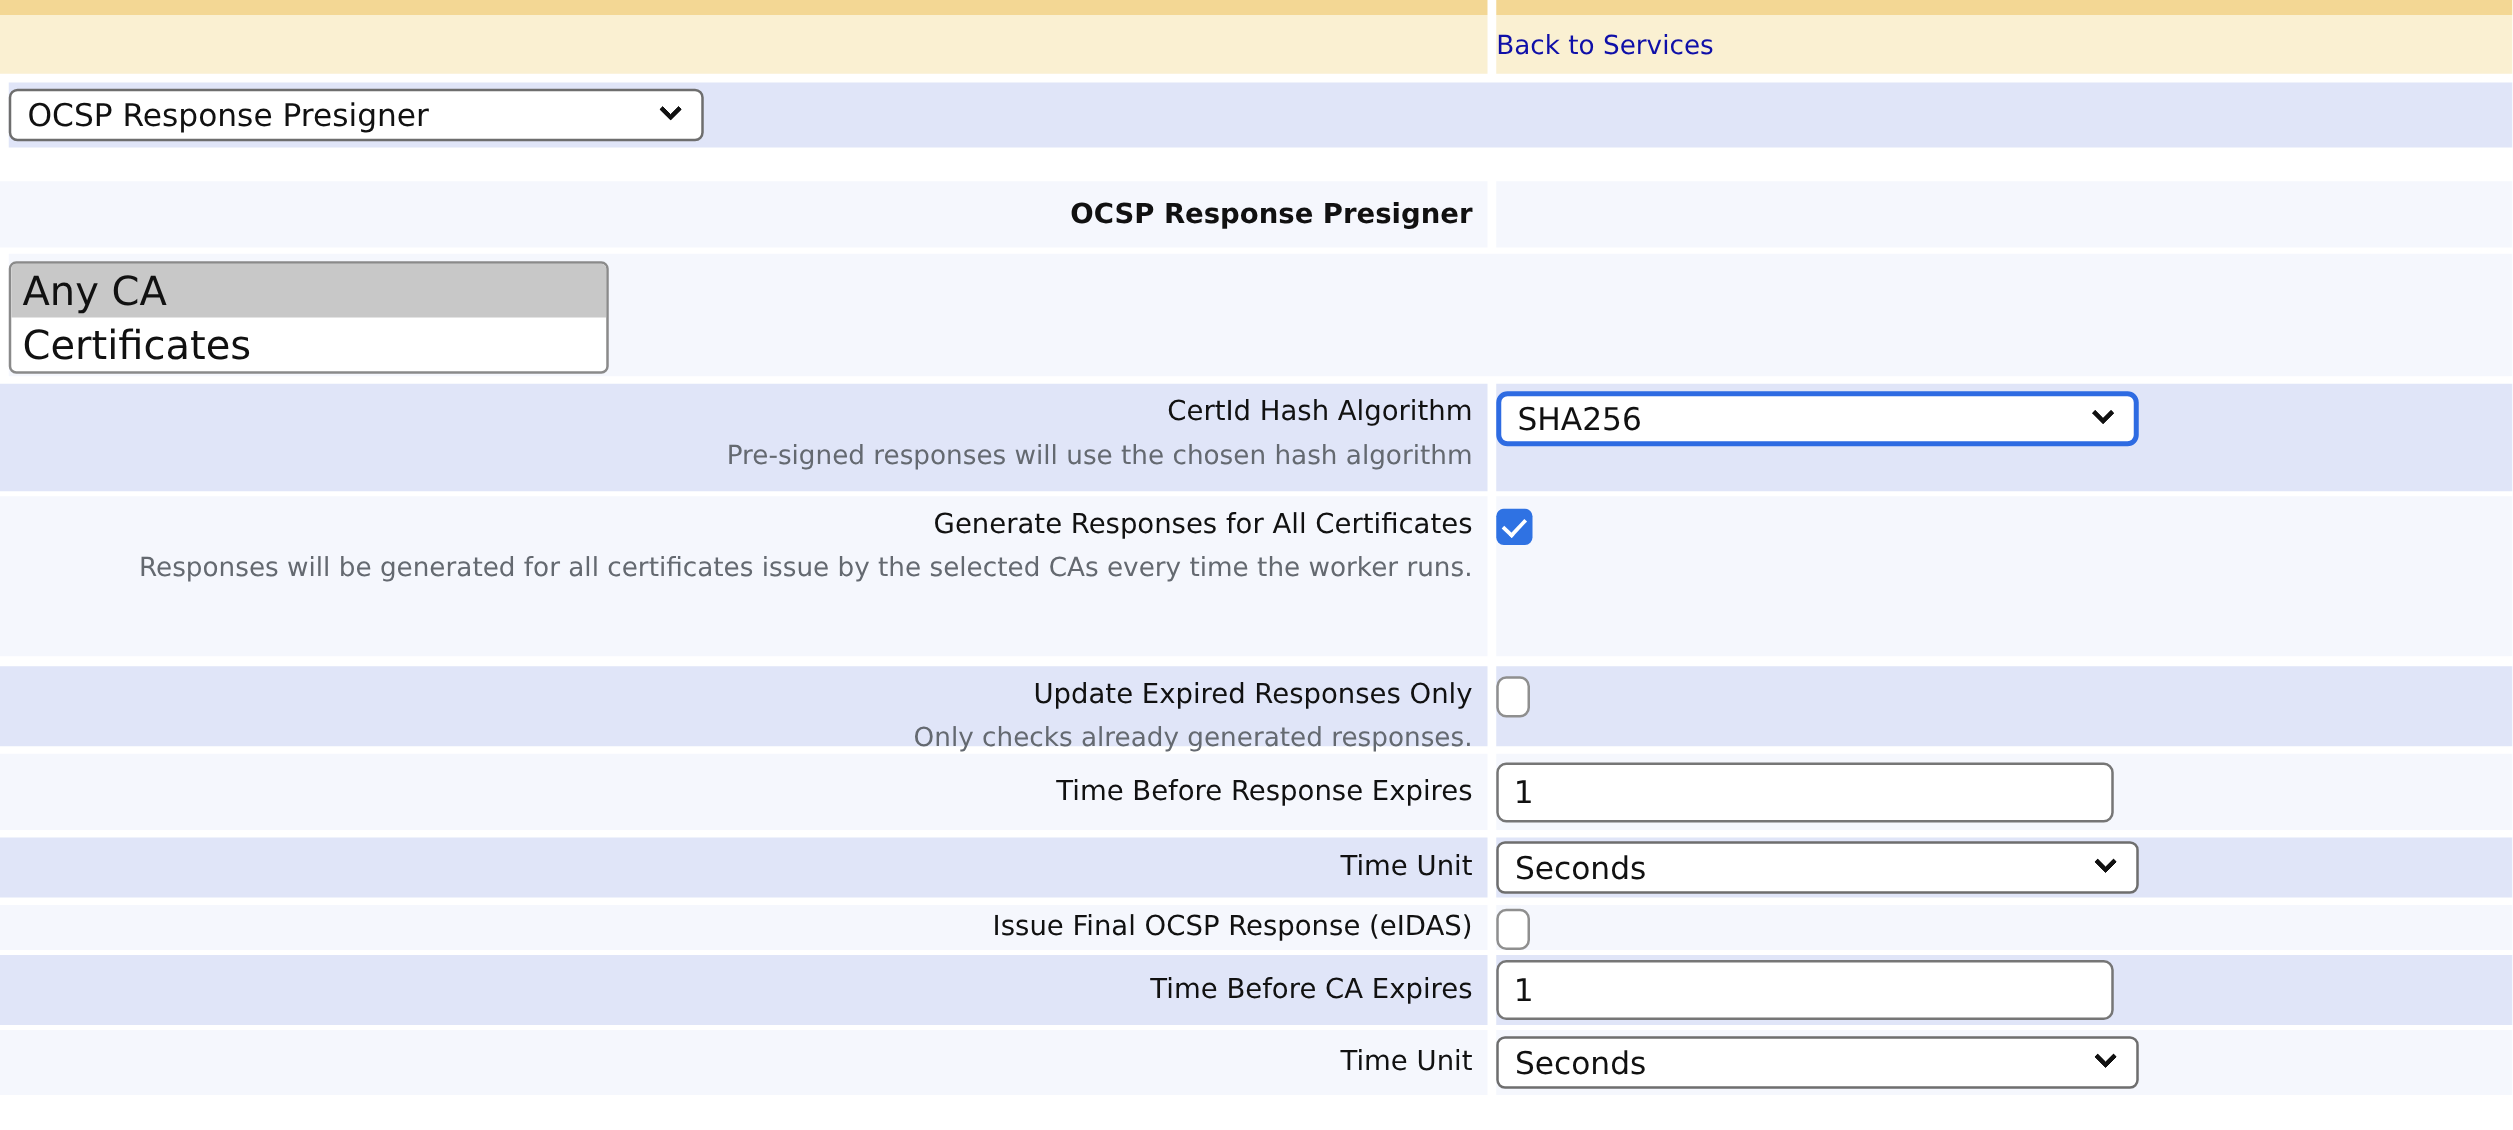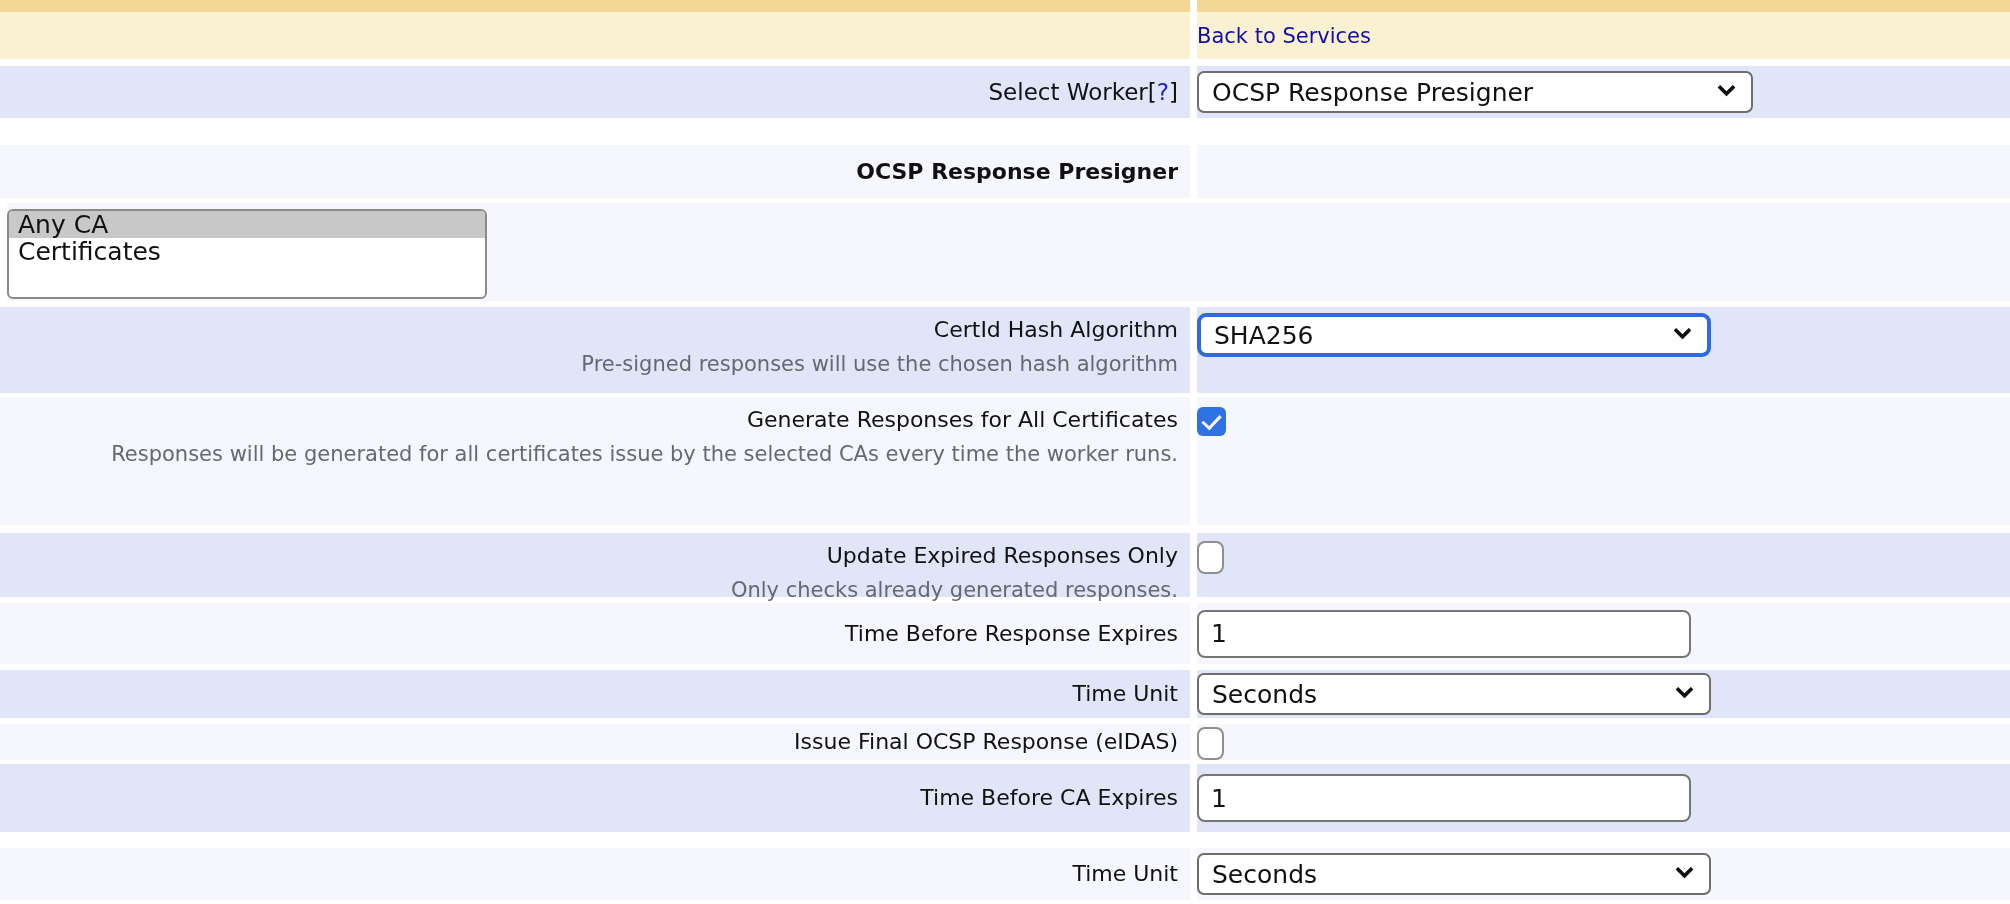--- a/index.html
+++ b/index.html
@@ -35,21 +35,21 @@
   .r-header{height:47px;margin-bottom:7px}
   .r-worker{height:52px;margin-bottom:27px}
   .r-title{height:53px;margin-bottom:5px}
   .r-cas{height:98px;margin-bottom:6px}
   .r-certid{height:86px;margin-bottom:4px;padding-top:0}
   .r-generate{height:128px;margin-bottom:8px}
   .r-update{height:64px;margin-bottom:6px}
   .r-tbre{height:61px;margin-bottom:6px}
   .r-tu1{height:48px;margin-bottom:6px}
   .r-issue{height:36px;margin-bottom:4px}
-  .r-tbce{height:68px;margin-bottom:16px}
+  .r-tbce{height:56px;margin-bottom:4px}
   .r-tu2{height:52px}
   .r-cas .cell,.r-certid .cell,.r-generate .cell,.r-update .cell{padding-top:6px}
 
   .label{font-size:22px;line-height:34px;color:var(--text)}
   .label-lg{font-size:23px}
   .title{font-size:22px;font-weight:bold;line-height:34px}
   .help{font-size:21px;line-height:35px;color:var(--help)}
   a.link{font-size:21px;color:var(--link);text-decoration:none;cursor:pointer}
   .qlink{color:#2222cc;cursor:pointer}
 
@@ -60,21 +60,21 @@
   .select.wide{width:556px}
   .select.std{width:514px}
   .select.focused{border:4px solid var(--focus);border-radius:9px;height:44px}
   .chev{position:absolute;right:18px;top:50%;width:13px;height:13px;margin-top:-11px;
     border-right:4px solid #111;border-bottom:4px solid #111;transform:rotate(45deg);
     border-radius:1px}
   .textinput{width:494px;height:48px;background:#fff;border:2px solid #767676;border-radius:8px;
     font-size:25px;padding:0 12px;font-family:inherit;color:var(--text)}
   .multiselect{width:480px;height:90px;background:#fff;border:2px solid #8a8a8a;border-radius:6px;
     overflow:hidden}
-  .option{height:27px;display:flex;align-items:center;padding-left:9px;font-size:25px;cursor:pointer}
+  .option{height:43px;display:flex;align-items:center;padding-left:9px;font-size:32px;cursor:pointer}
   .option.selected{background:var(--sel-option)}
   .checkbox{width:27px;height:33px;background:#fff;border:2px solid #8f8f8f;border-radius:8px;
     cursor:pointer;position:relative;margin-top:2px}
   .checkbox.checked{width:29px;height:29px;border:none;border-radius:6px;background:var(--check)}
   .checkbox.checked::after{content:"";position:absolute;left:9px;top:4px;width:8px;height:15px;
     border-right:3.5px solid #fff;border-bottom:3.5px solid #fff;transform:rotate(43deg)}
   .r-generate .checkbox{margin-top:4px}
 </style>
 </head>
 <body>
@@ -85,23 +85,20 @@
 </div>
 
 <div class="row r-header bg-cream">
   <div class="cell left"></div>
   <div class="cell right">
     <a class="link">Back to Services</a>
   </div>
 </div>
 
 <div class="row r-worker bg-lav">
-  <div class="cell left">
-    <div class="label label-lg"><span>Select Worker[</span><span class="qlink">?</span><span>]</span></div>
-  </div>
   <div class="cell right">
     <div class="select wide">
       <span>OCSP Response Presigner</span>
       <span class="chev"></span>
     </div>
   </div>
 </div>
 
 <div class="row r-title bg-pale">
   <div class="cell left">

